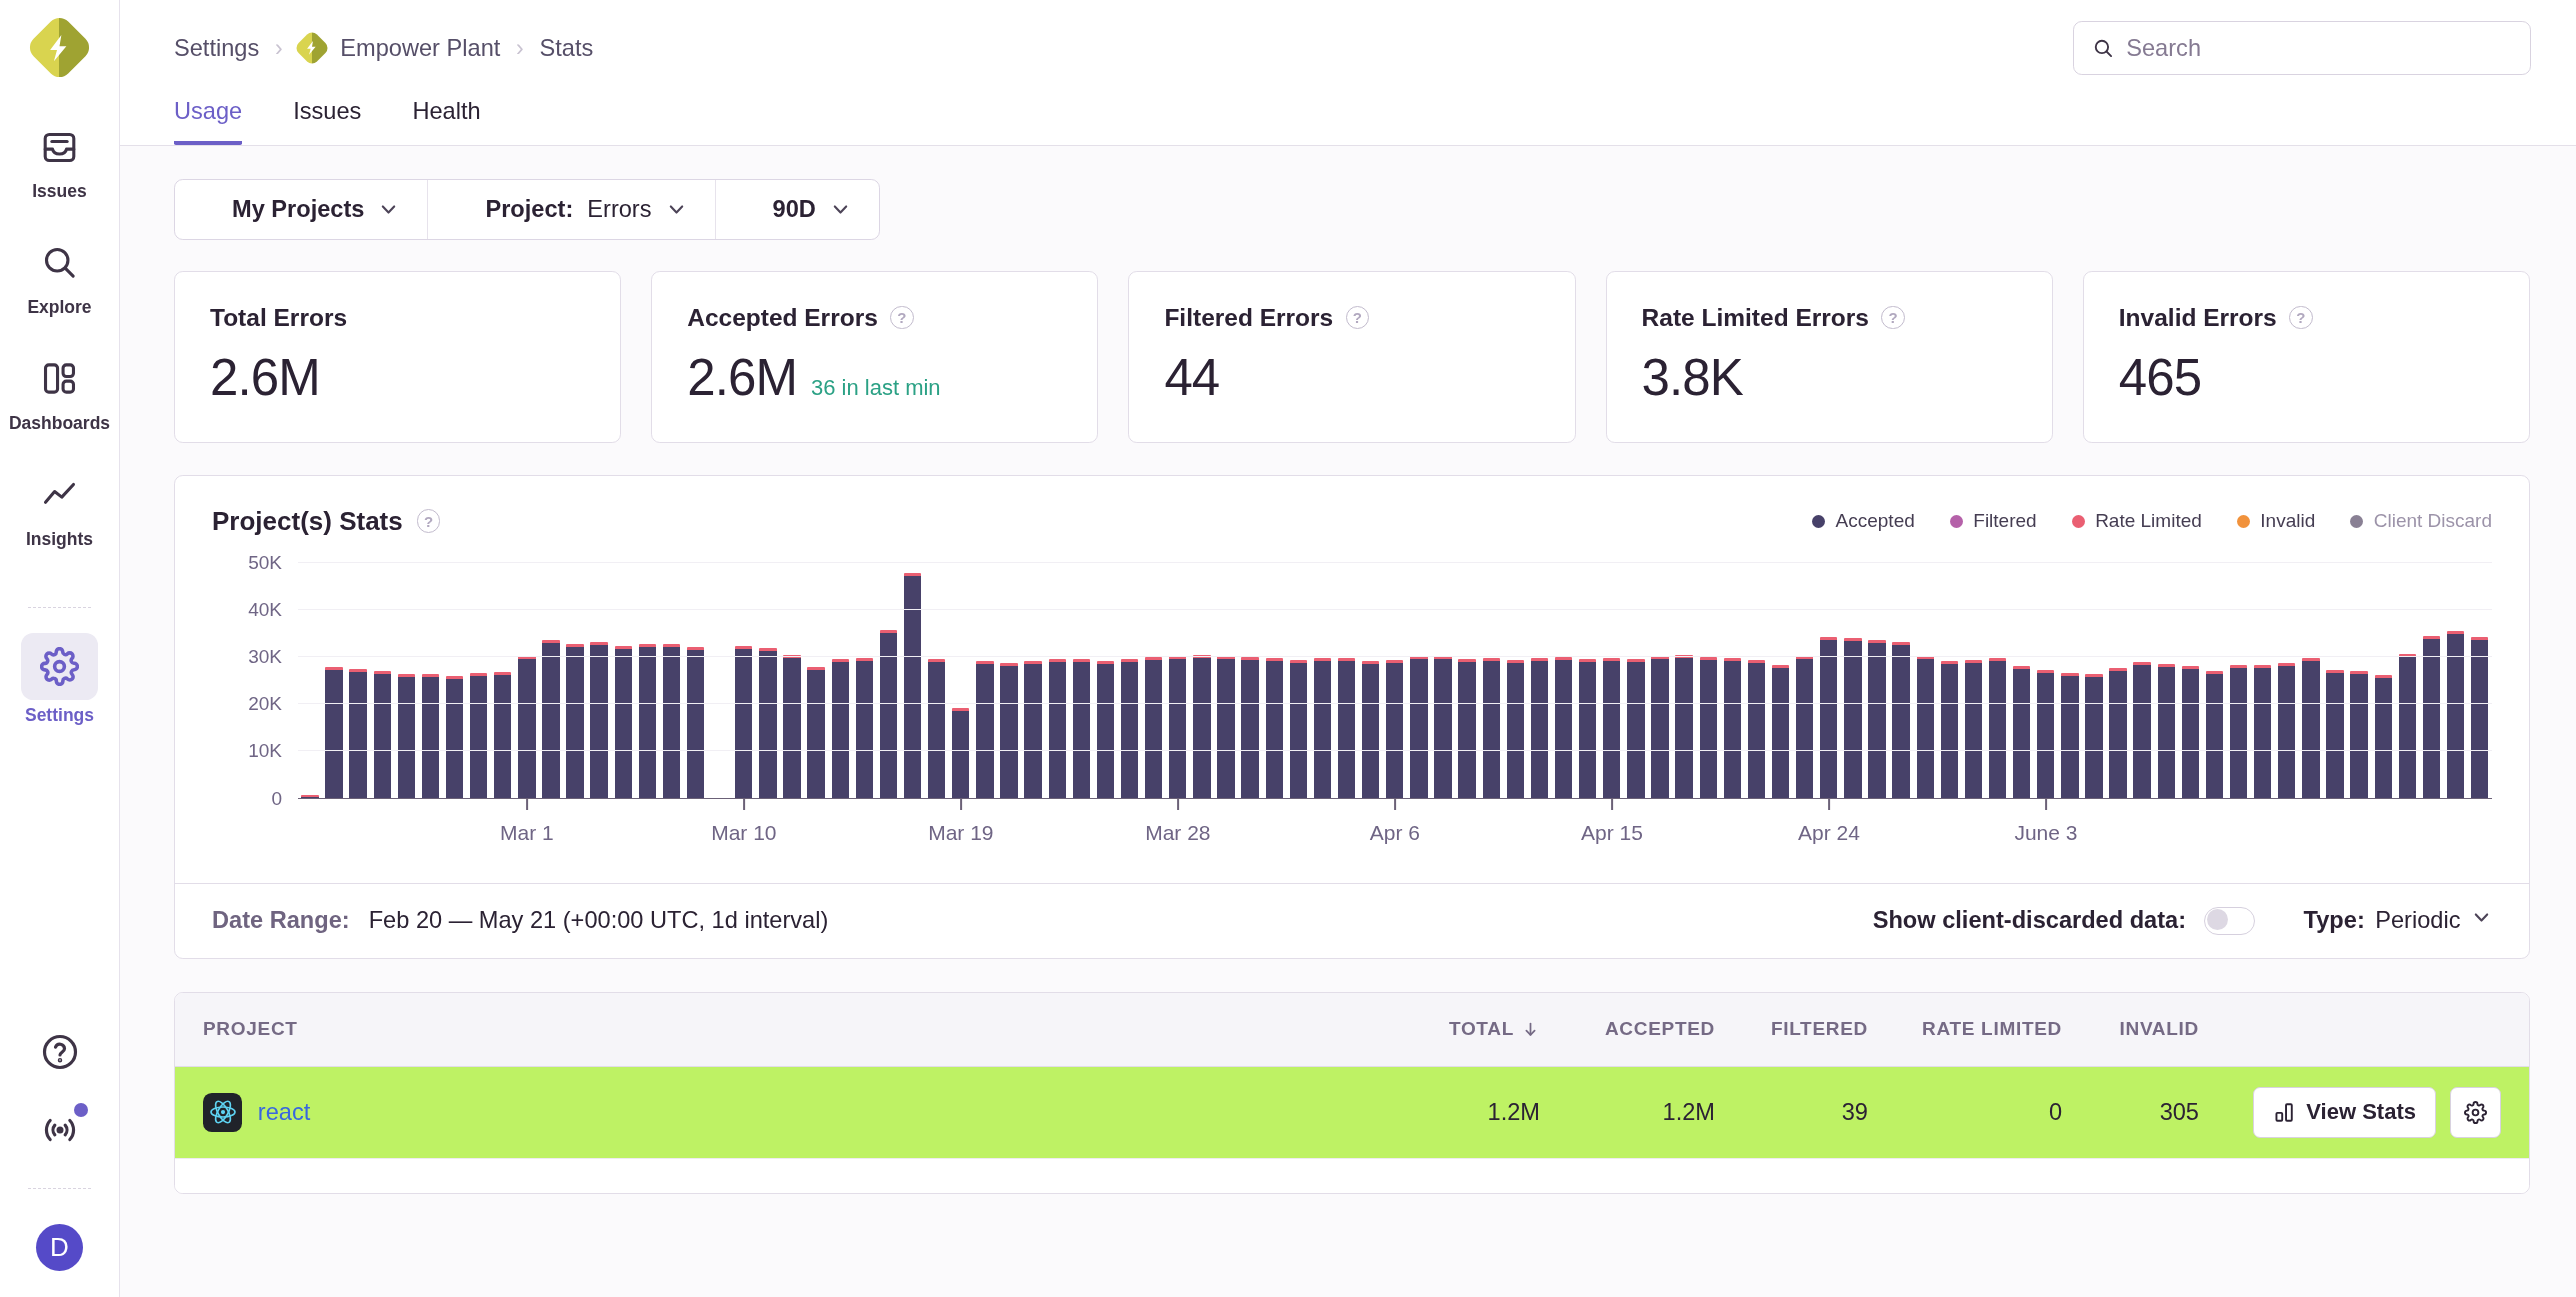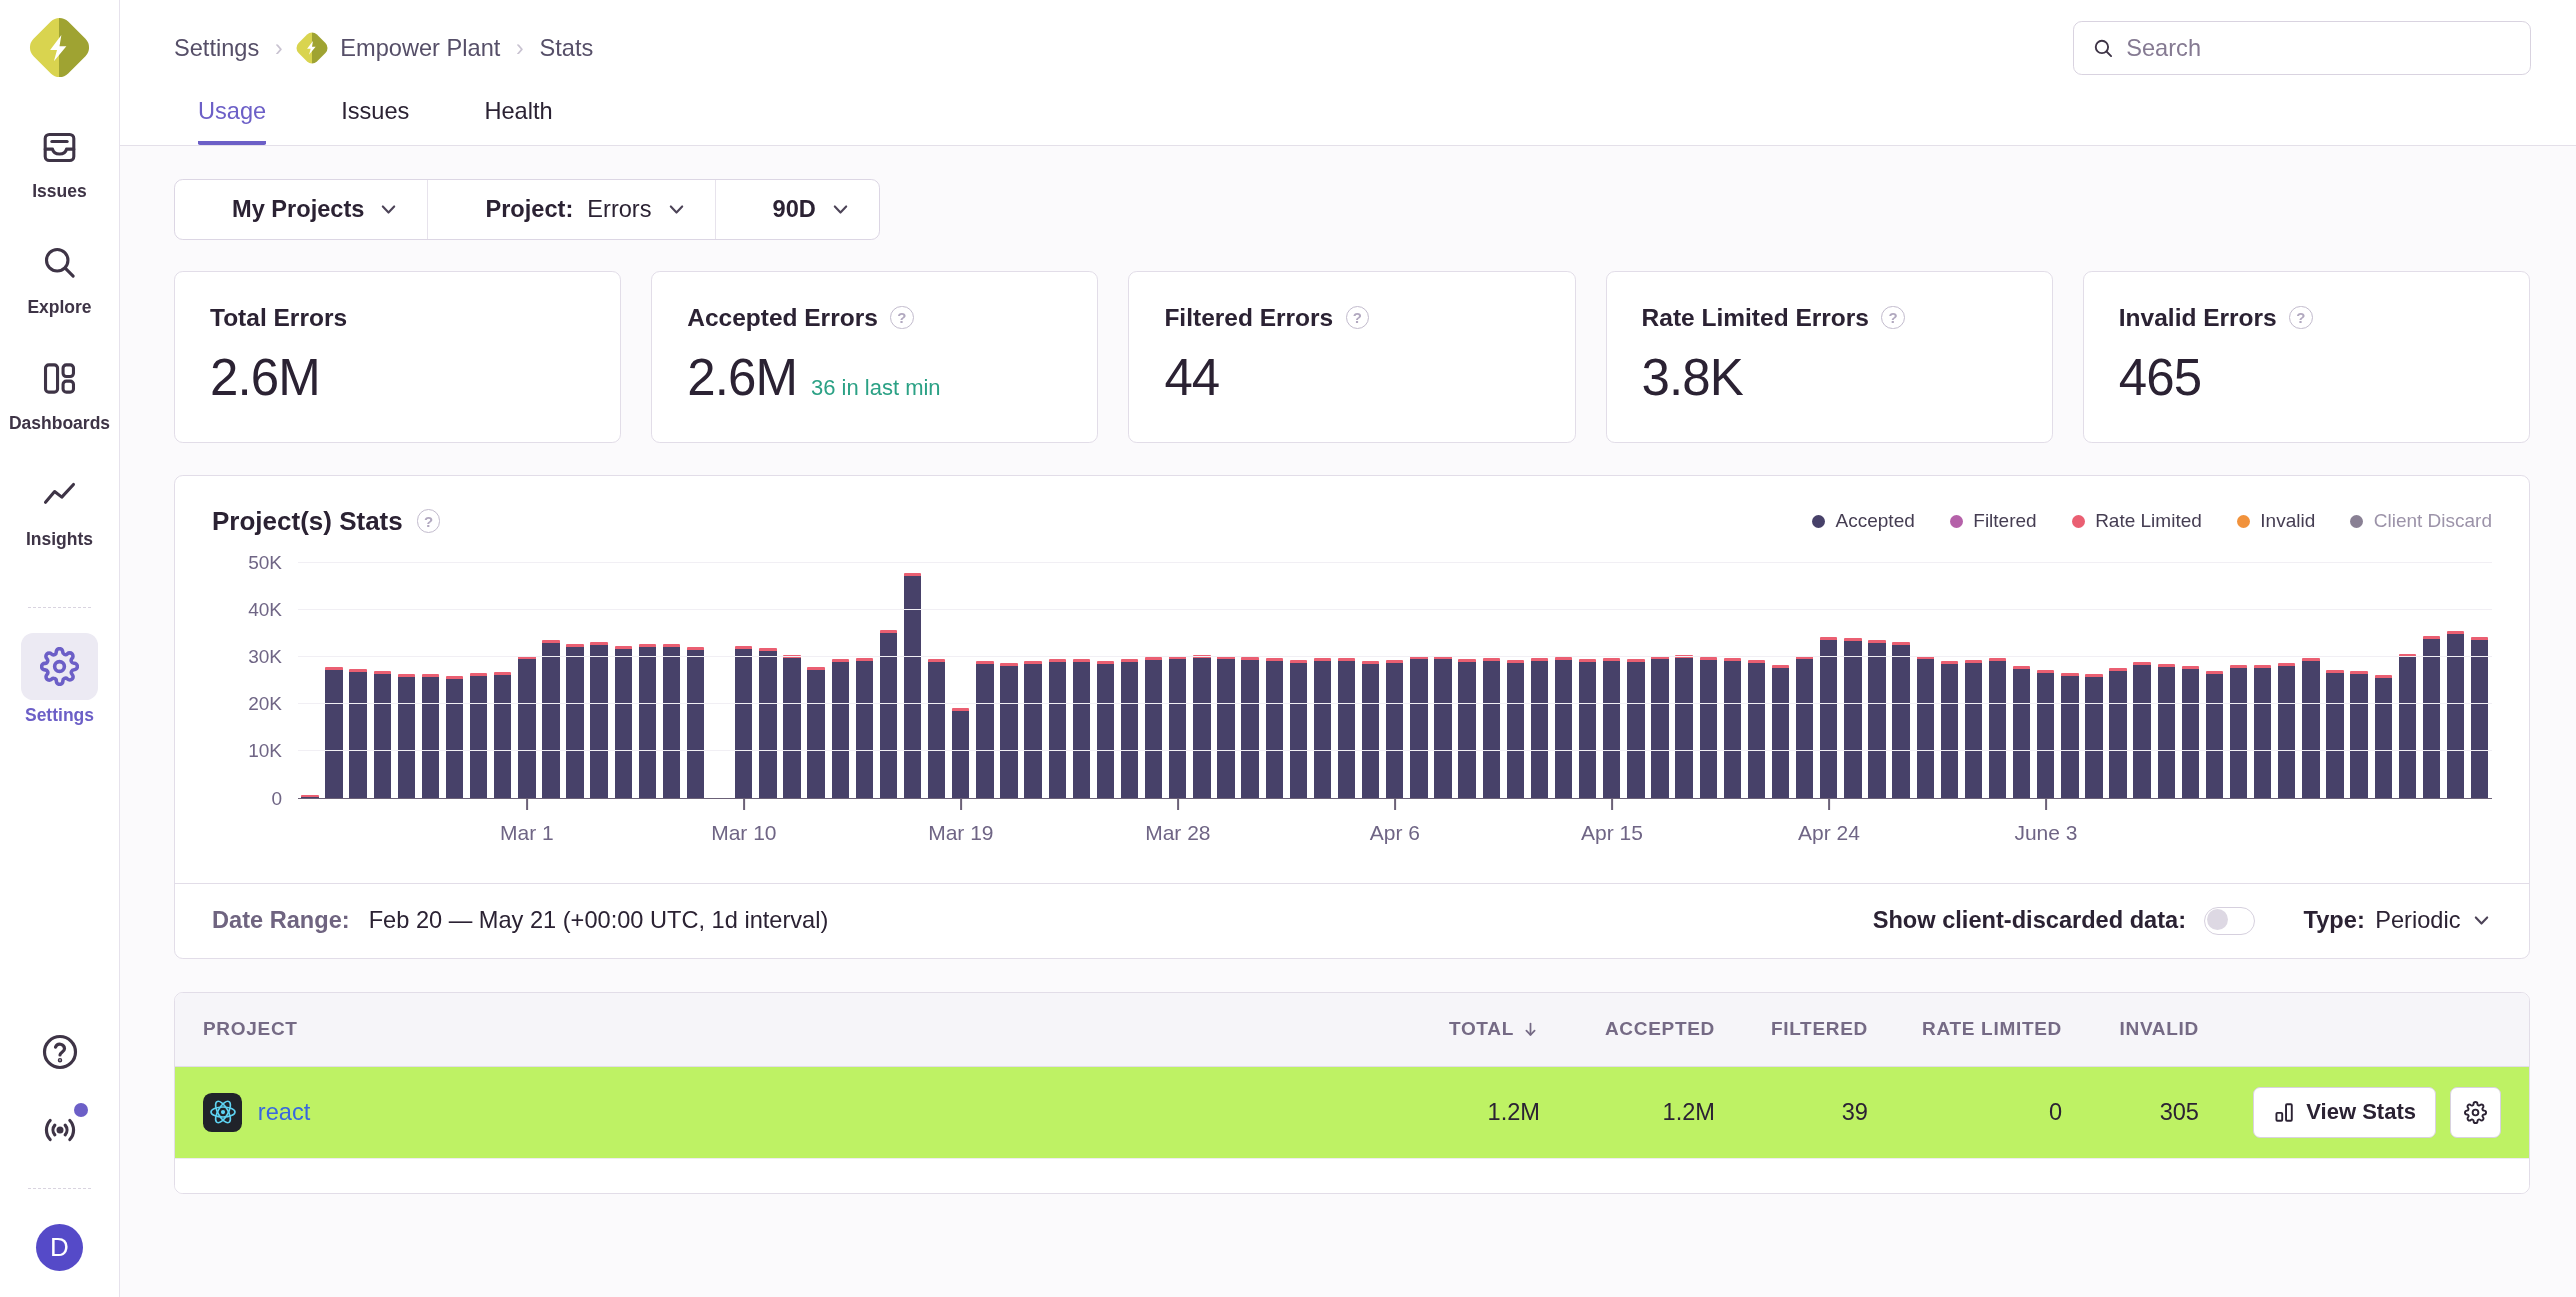--- a/index.html
+++ b/index.html
@@ -38,21 +38,21 @@
   .breadcrumb { display:flex; align-items:center; gap:15.8px; font-size:23.6px; color:#564F68; }
   .crumb { cursor:pointer; }
   .crumb-sep { color:#C9C3D1; font-size:23px; }
   .searchbox { width:458px; height:54px; border:0.9px solid #D9D3E0; border-radius:8.8px; background:#FFFFFF;
     display:flex; align-items:center; padding:0 17.5px; gap:12.3px; }
   .searchbox svg { width:24.5px; height:24.5px; stroke:#3E3446; stroke-width:2; fill:none; stroke-linecap:round; }
   .searchbox input { border:none; outline:none; font-size:23.6px; color:#2B2233; width:100%;
     font-family:inherit; background:transparent; }
   .searchbox input::placeholder { color:#857A92; }
   .tabs { display:flex; gap:51px; padding:14px 0 0 54px; }
-  .tab { font-size:23.6px; color:#2B2233; padding-bottom:15.8px; cursor:pointer; border-bottom:4.4px solid transparent; border-radius:1.8px;margin-left:24px; }
+  .tab { font-size:23.6px; color:#2B2233; padding-bottom:15.8px; cursor:pointer; border-bottom:4.4px solid transparent; border-radius:1.8px; }
   .tab.active { color:#6C5FC7; border-bottom-color:#6C5FC7; font-weight:500; }
 
   
   .content { padding:33px 46px 0 54px; background:#FBFAFC; }
   .panel { background:#FFFFFF; border:0.9px solid #E2DDE8; border-radius:8.8px; }
 
   .filterbar { display:inline-flex; align-items:center; height:61px; background:#fff;
     border:0.9px solid #DCD6E4; border-radius:8.8px; overflow:hidden; }
   .filter-seg { display:flex; align-items:center; gap:14px; padding:0 28px; height:100%; font-size:23.6px; cursor:pointer; }
   .filter-seg + .filter-seg { border-left:0.9px solid #E7E3EC; }
@@ -95,21 +95,21 @@
   .x-tick-label { position:absolute; top:calc(100% + 23px); transform:translateX(-50%); font-size:21px; color:#6F6585; white-space:nowrap; }
 
   .chart-footer { border-top:0.9px solid #E2DDE8; display:flex; align-items:center; justify-content:space-between;
     padding:23px 37px; }
   .footer-left { display:flex; align-items:center; gap:19px; font-size:23.6px; }
   .footer-label { color:#6F6480; font-weight:700; }
   .footer-right { display:flex; align-items:center; gap:49px; }
   .toggle-row { display:flex; align-items:center; gap:17.5px; font-size:23.6px; font-weight:700; }
   .toggle { width:51px; height:28px; border-radius:14px; border:1.8px solid #D6D0DE; background:#fff; position:relative; cursor:pointer; }
   .toggle-knob { position:absolute; left:2.6px; top:1.8px; width:21px; height:21px; border-radius:50%; background:#DDD8E3; }
-  .type-row { display:flex; align-items:center; gap:10.5px; font-size:23.6px; cursor:pointer; }
+  .type-row { display:flex; align-items:flex-start; gap:10.5px; font-size:23.6px; cursor:pointer; }
   .type-row b { font-weight:700; }
 
   
   .project-filter { margin-top:33px; height:58px; background:#fff; border:0.9px solid #DCD6E4; border-radius:8.8px;
     display:flex; align-items:center; gap:14px; padding:0 21px; }
   .project-filter svg { width:24.5px; height:24.5px; stroke:#5F5470; stroke-width:2; fill:none; stroke-linecap:round; }
   .project-filter input { border:none; outline:none; font-size:23.6px; width:100%; font-family:inherit; background:transparent; color:#2B2233; }
   .project-filter input::placeholder { color:#857A92; }
 
   .table-panel { margin-top:33px; overflow:hidden; }

